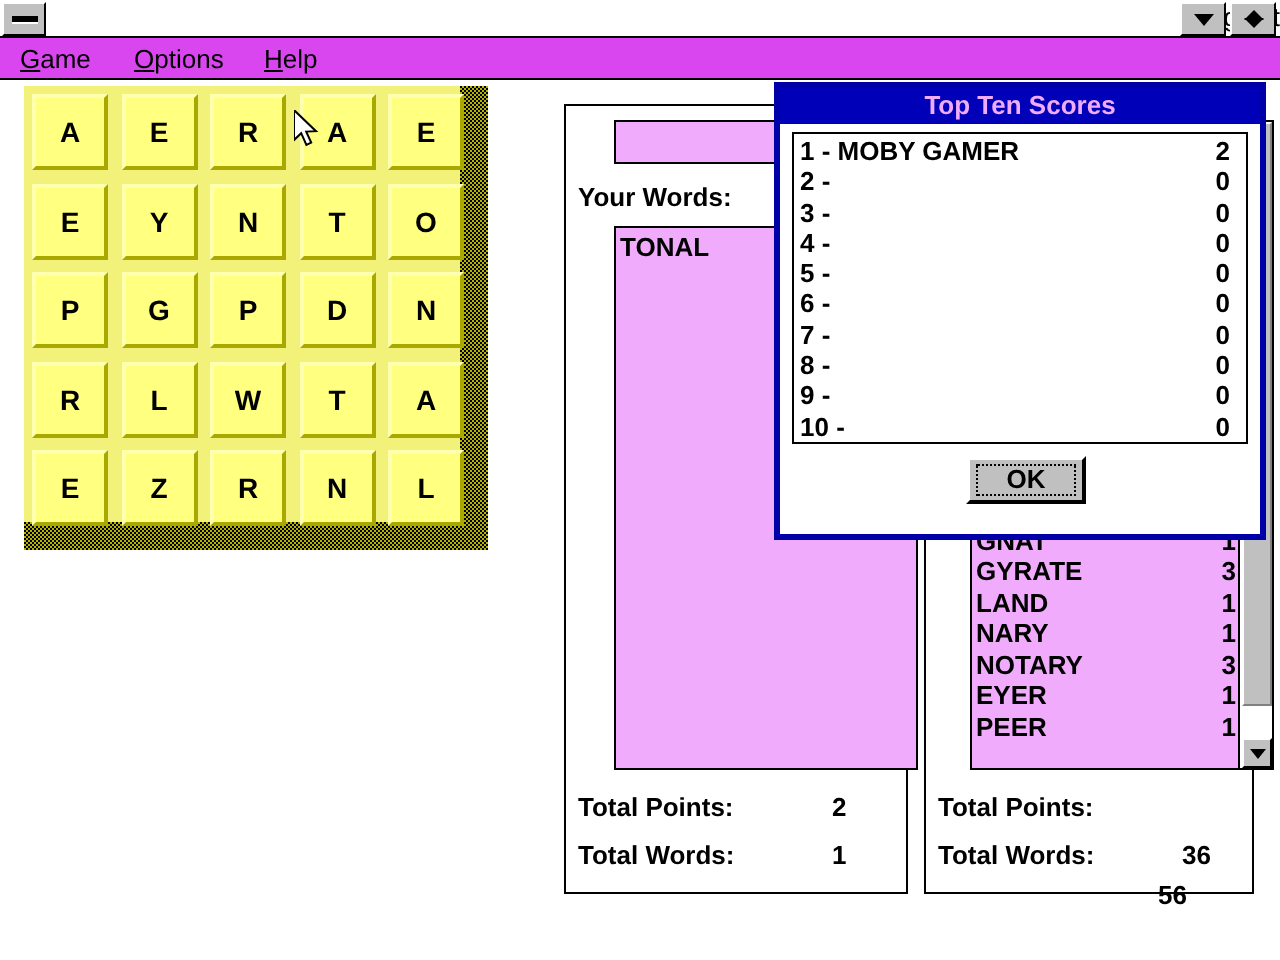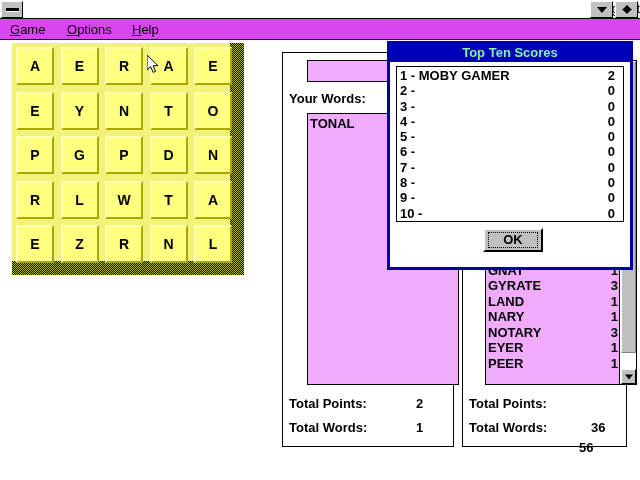--- a/index.html
+++ b/index.html
@@ -206,21 +206,21 @@
     position: absolute;
     left: 387px; top: 41px;
     width: 246px; height: 229px;
     background: #ffffff;
     border: 3px solid #0000a8;
   }
   .dlg-title {
     position: absolute; left: 0; top: 0;
     width: 240px; height: 18px;
     background: #0000b8;
-    color: #86efac;
+    color: #f0abfc;
     font-size: 13px;
     font-weight: bold;
     line-height: 18px;
     text-align: center;
   }
   .dlg-listbox {
     position: absolute;
     left: 6px; top: 22px;
     width: 228px; height: 156px;
     background: #ffffff;

